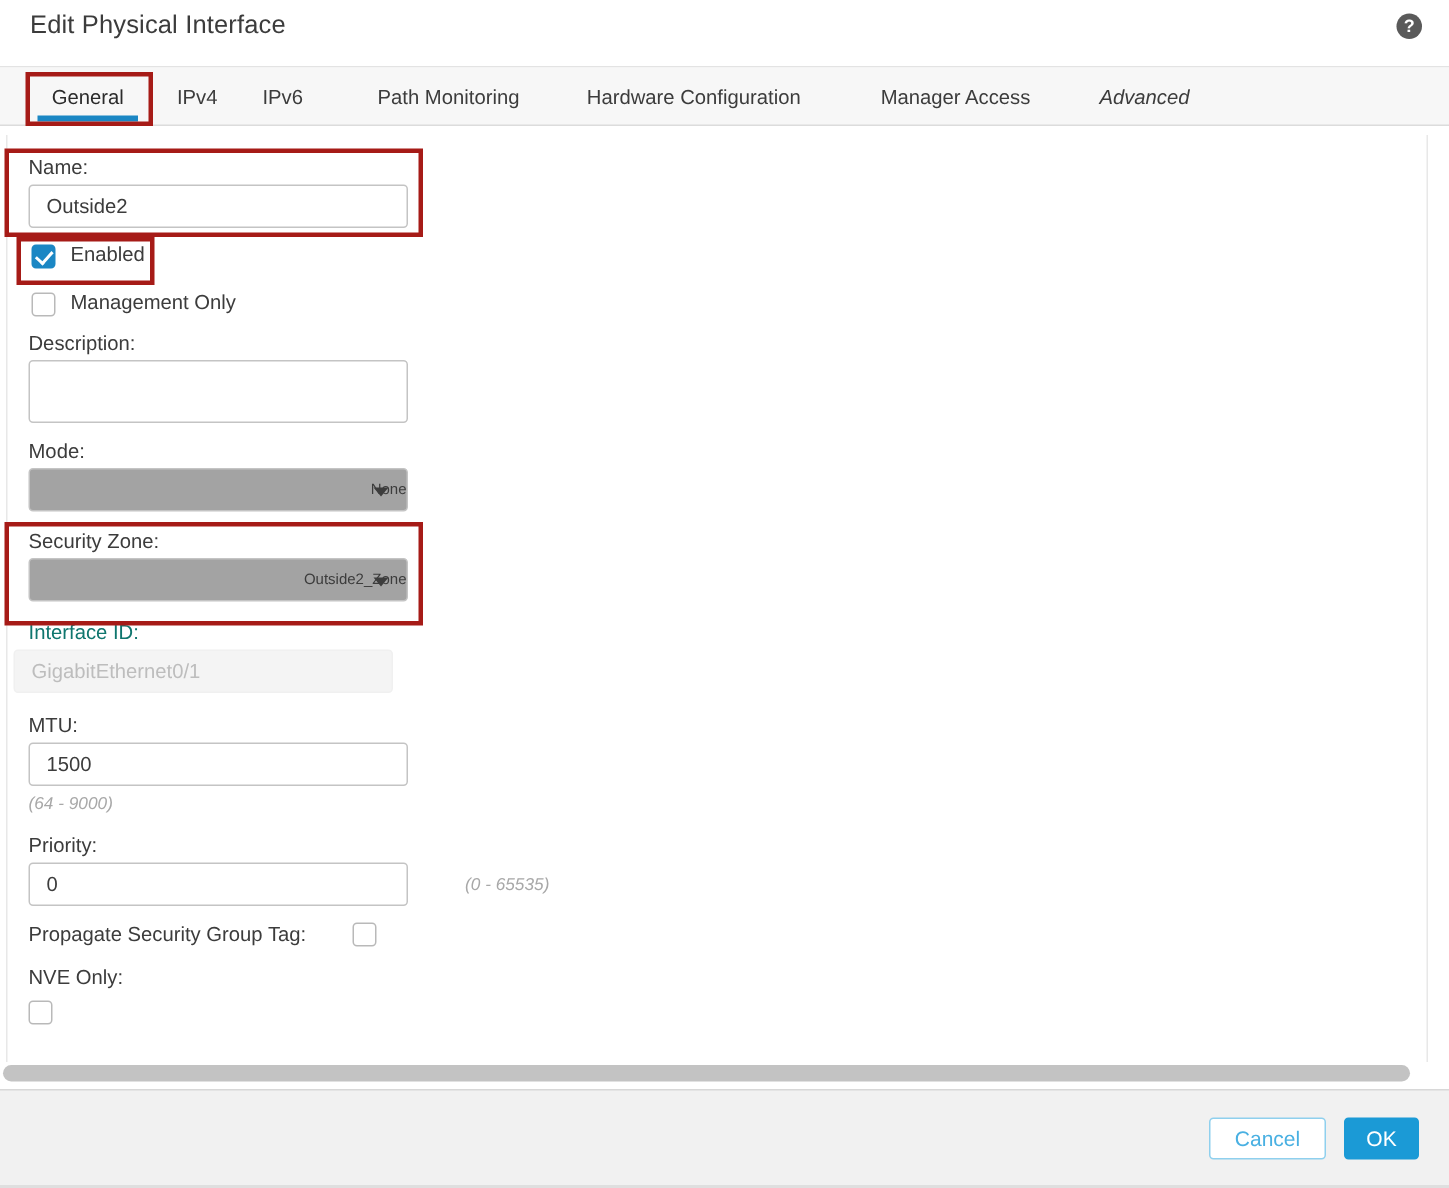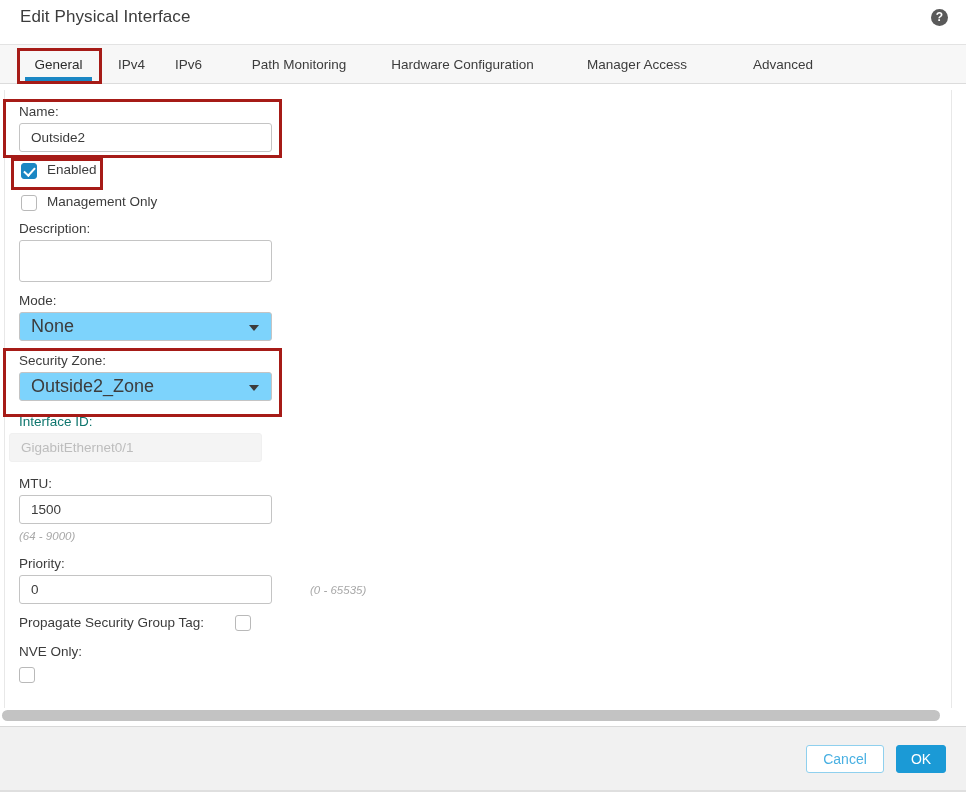--- a/index.html
+++ b/index.html
@@ -96,27 +96,28 @@
     position: absolute;
     background: #ffffff;
     border: 1px solid #c4c4c4;
     border-radius: 3px;
     font-size: 13.5px; color: #3c3c3c;
     padding: 5px 0 0 11px;
     cursor: text;
   }
   .select {
     position: absolute;
-    background: #7dd3fc;
+    background: #a3a3a3;
     border: 1px solid #c4c4c4;
     border-radius: 3px;
-    font-size: 18px; color: #3c3c3c;
+    font-size: 10px; color: #3c3c3c;
     padding-left: 11px;
     display: flex; align-items: center;
     cursor: pointer;
+    justify-content: flex-end;
   }
   .caret {
     position: absolute; right: 12px; top: 50%;
     margin-top: -2px;
     width: 0; height: 0;
     border-left: 5px solid transparent;
     border-right: 5px solid transparent;
     border-top: 6px solid #3c3c3c;
   }
 
@@ -207,21 +208,21 @@
     <div class="help-icon">?</div>
   </div>
 
   <div class="tabbar">
     <div class="tab active" style="left:17px;width:83px;">General</div>
     <div class="tab" style="left:104px;width:55px;">IPv4</div>
     <div class="tab" style="left:161px;width:55px;">IPv6</div>
     <div class="tab" style="left:229px;width:140px;">Path Monitoring</div>
     <div class="tab" style="left:567px;width:140px;">Manager Access</div>
     <div class="tab" style="left:374px;width:177px;">Hardware Configuration</div>
-    <div class="tab" style="left:738px;width:90px;">Advanced</div>
+    <div class="tab" style="left:718px;width:90px;font-style:italic;">Advanced</div>
   </div>
 
   <div class="content">
 
     <div class="field-label" style="left:14px;top:14px;">Name:</div>
     <div class="textbox" style="left:14px;top:33px;width:253px;height:29px;" placeholder="">Outside2</div>
 
     <div class="cb checked" style="left:16px;top:73px;"></div>
     <div class="cb-label" style="left:42px;top:72px;">Enabled</div>
 

